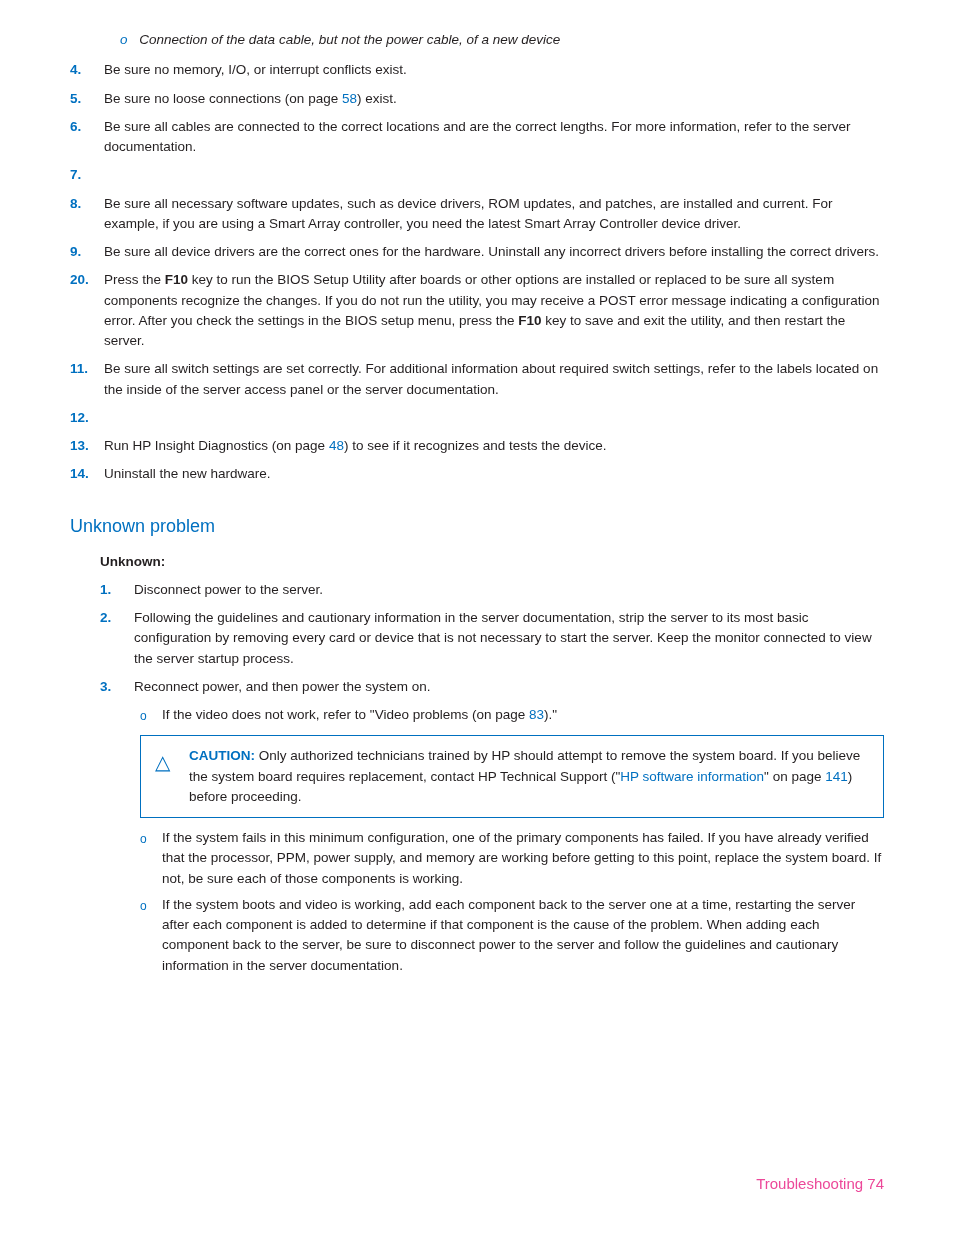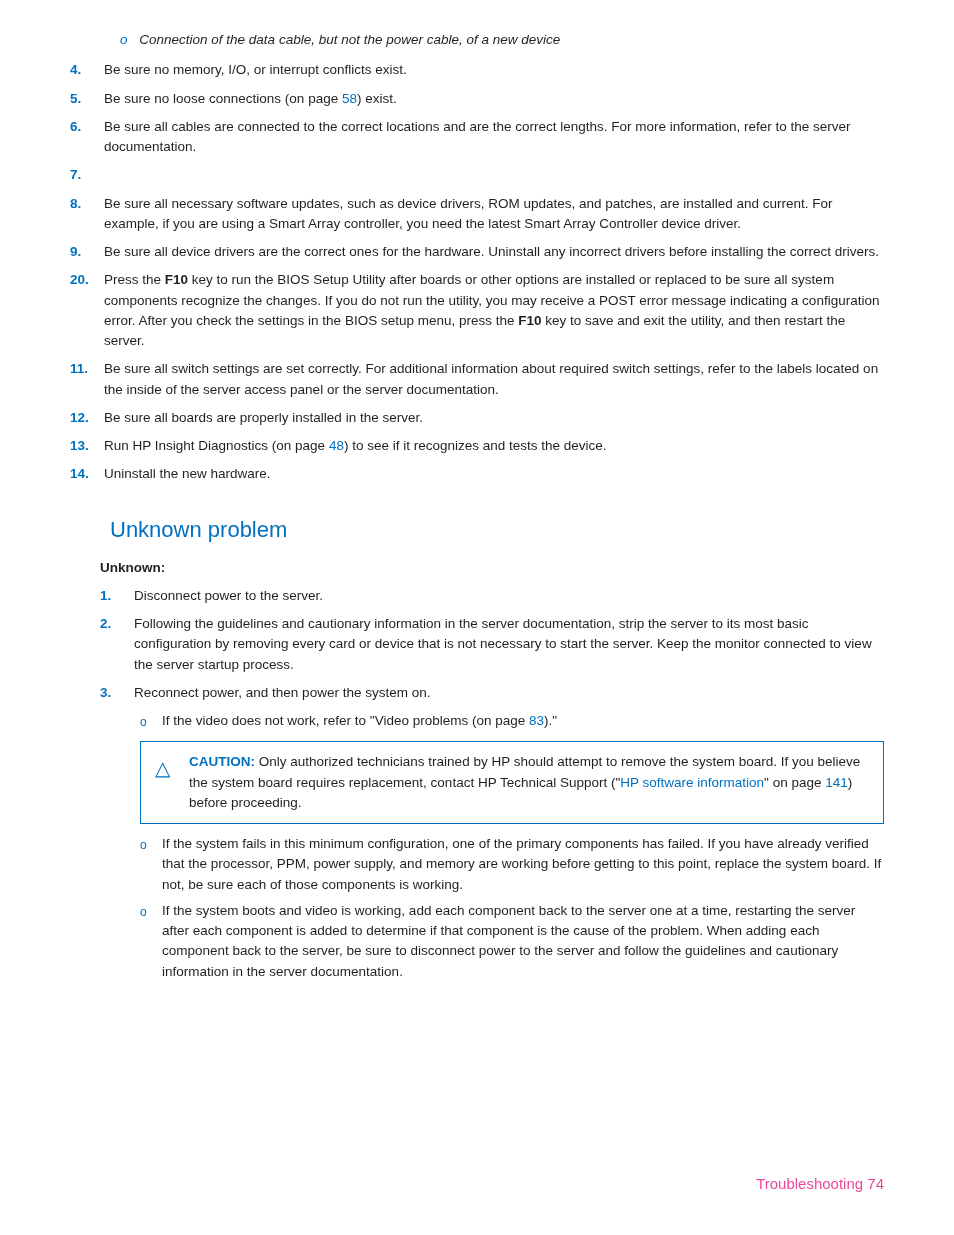--- a/index.html
+++ b/index.html
@@ -13,26 +13,25 @@
       padding: 30px 70px 60px 70px;
       line-height: 1.5;
     }
 
     .blue-link {
       color: #0070c0;
       text-decoration: none;
     }
 
     .section-heading {
-      font-size: 22px;
+      font-size: 18px;
       color: #0070c0;
       font-weight: normal;
       margin-top: 28px;
       margin-bottom: 12px;
-      margin-left: 40px;
     }
 
     .numbered-list {
       list-style: none;
       padding: 0;
       margin: 0;
     }
 
     .numbered-list > li {
       display: flex;
@@ -164,21 +163,20 @@
     <span>Press the <strong>F10</strong> key to run the BIOS Setup Utility after boards or other options are installed or replaced to be sure all system components recognize the changes. If you do not run the utility, you may receive a POST error message indicating a configuration error. After you check the settings in the BIOS setup menu, press the <strong>F10</strong> key to save and exit the utility, and then restart the server.</span>
   </li>
 
   <li>
     <span class="num">11.</span>
     <span>Be sure all switch settings are set correctly. For additional information about required switch settings, refer to the labels located on the inside of the server access panel or the server documentation.</span>
   </li>
 
   <li>
     <span class="num">12.</span>
-    <span>Be sure all boards are properly installed in the server.</span>
   </li>
 
   <li>
     <span class="num">13.</span>
     <span>Run HP Insight Diagnostics (on page <a class="blue-link">48</a>) to see if it recognizes and tests the device.</span>
   </li>
 
   <li>
     <span class="num">14.</span>
     <span>Uninstall the new hardware.</span>

